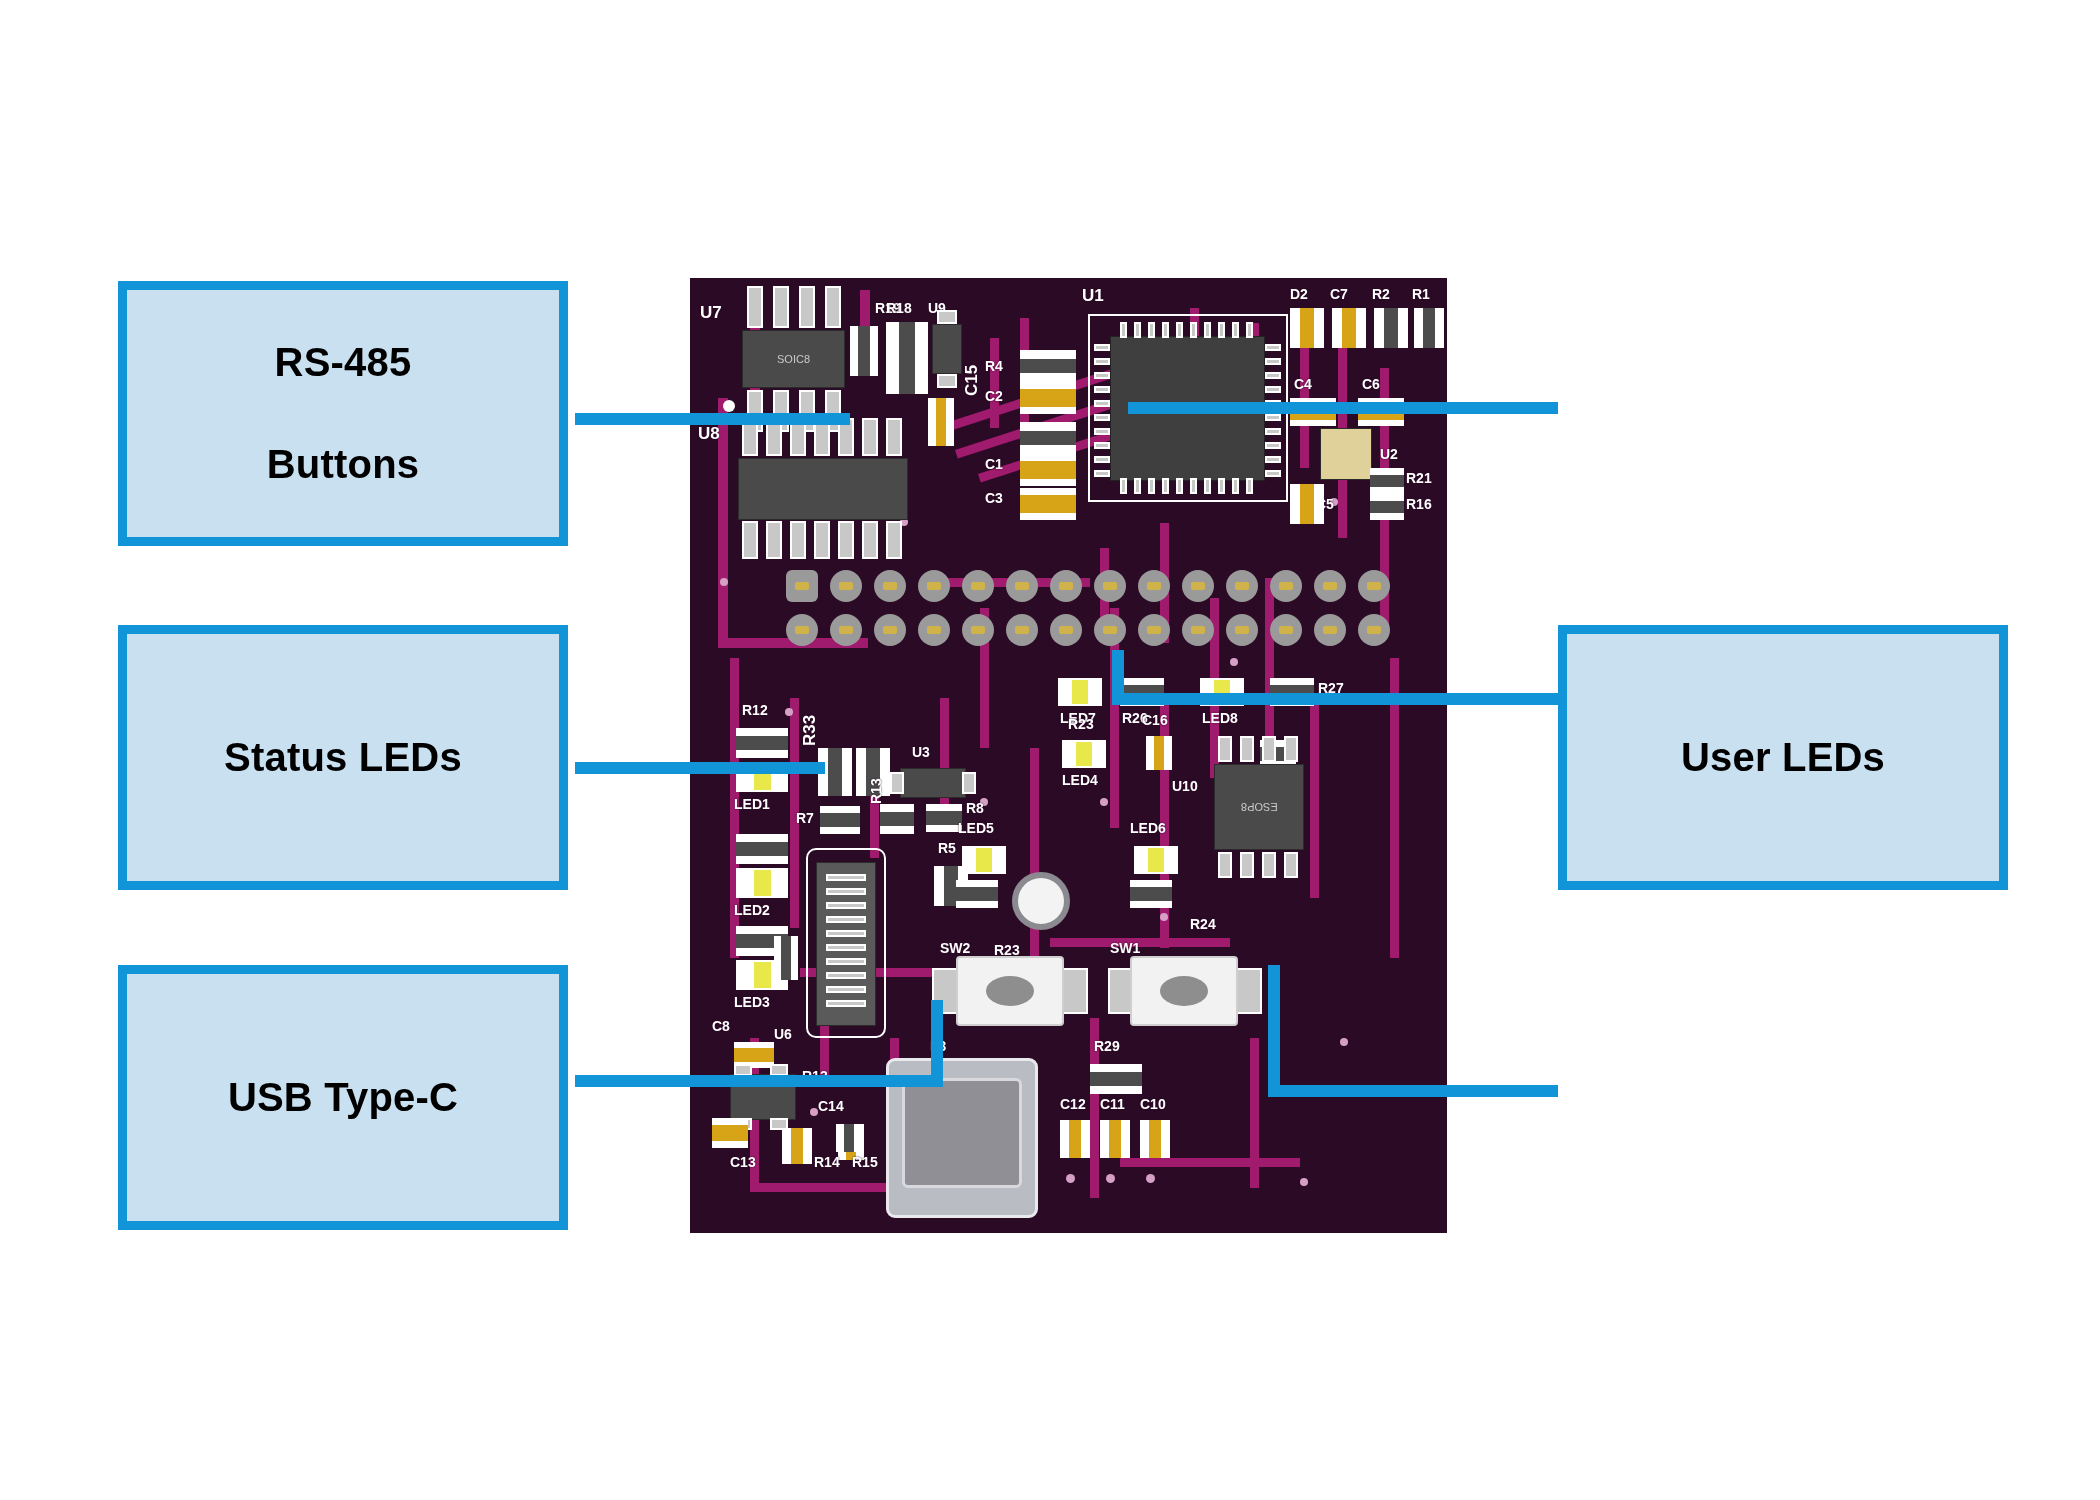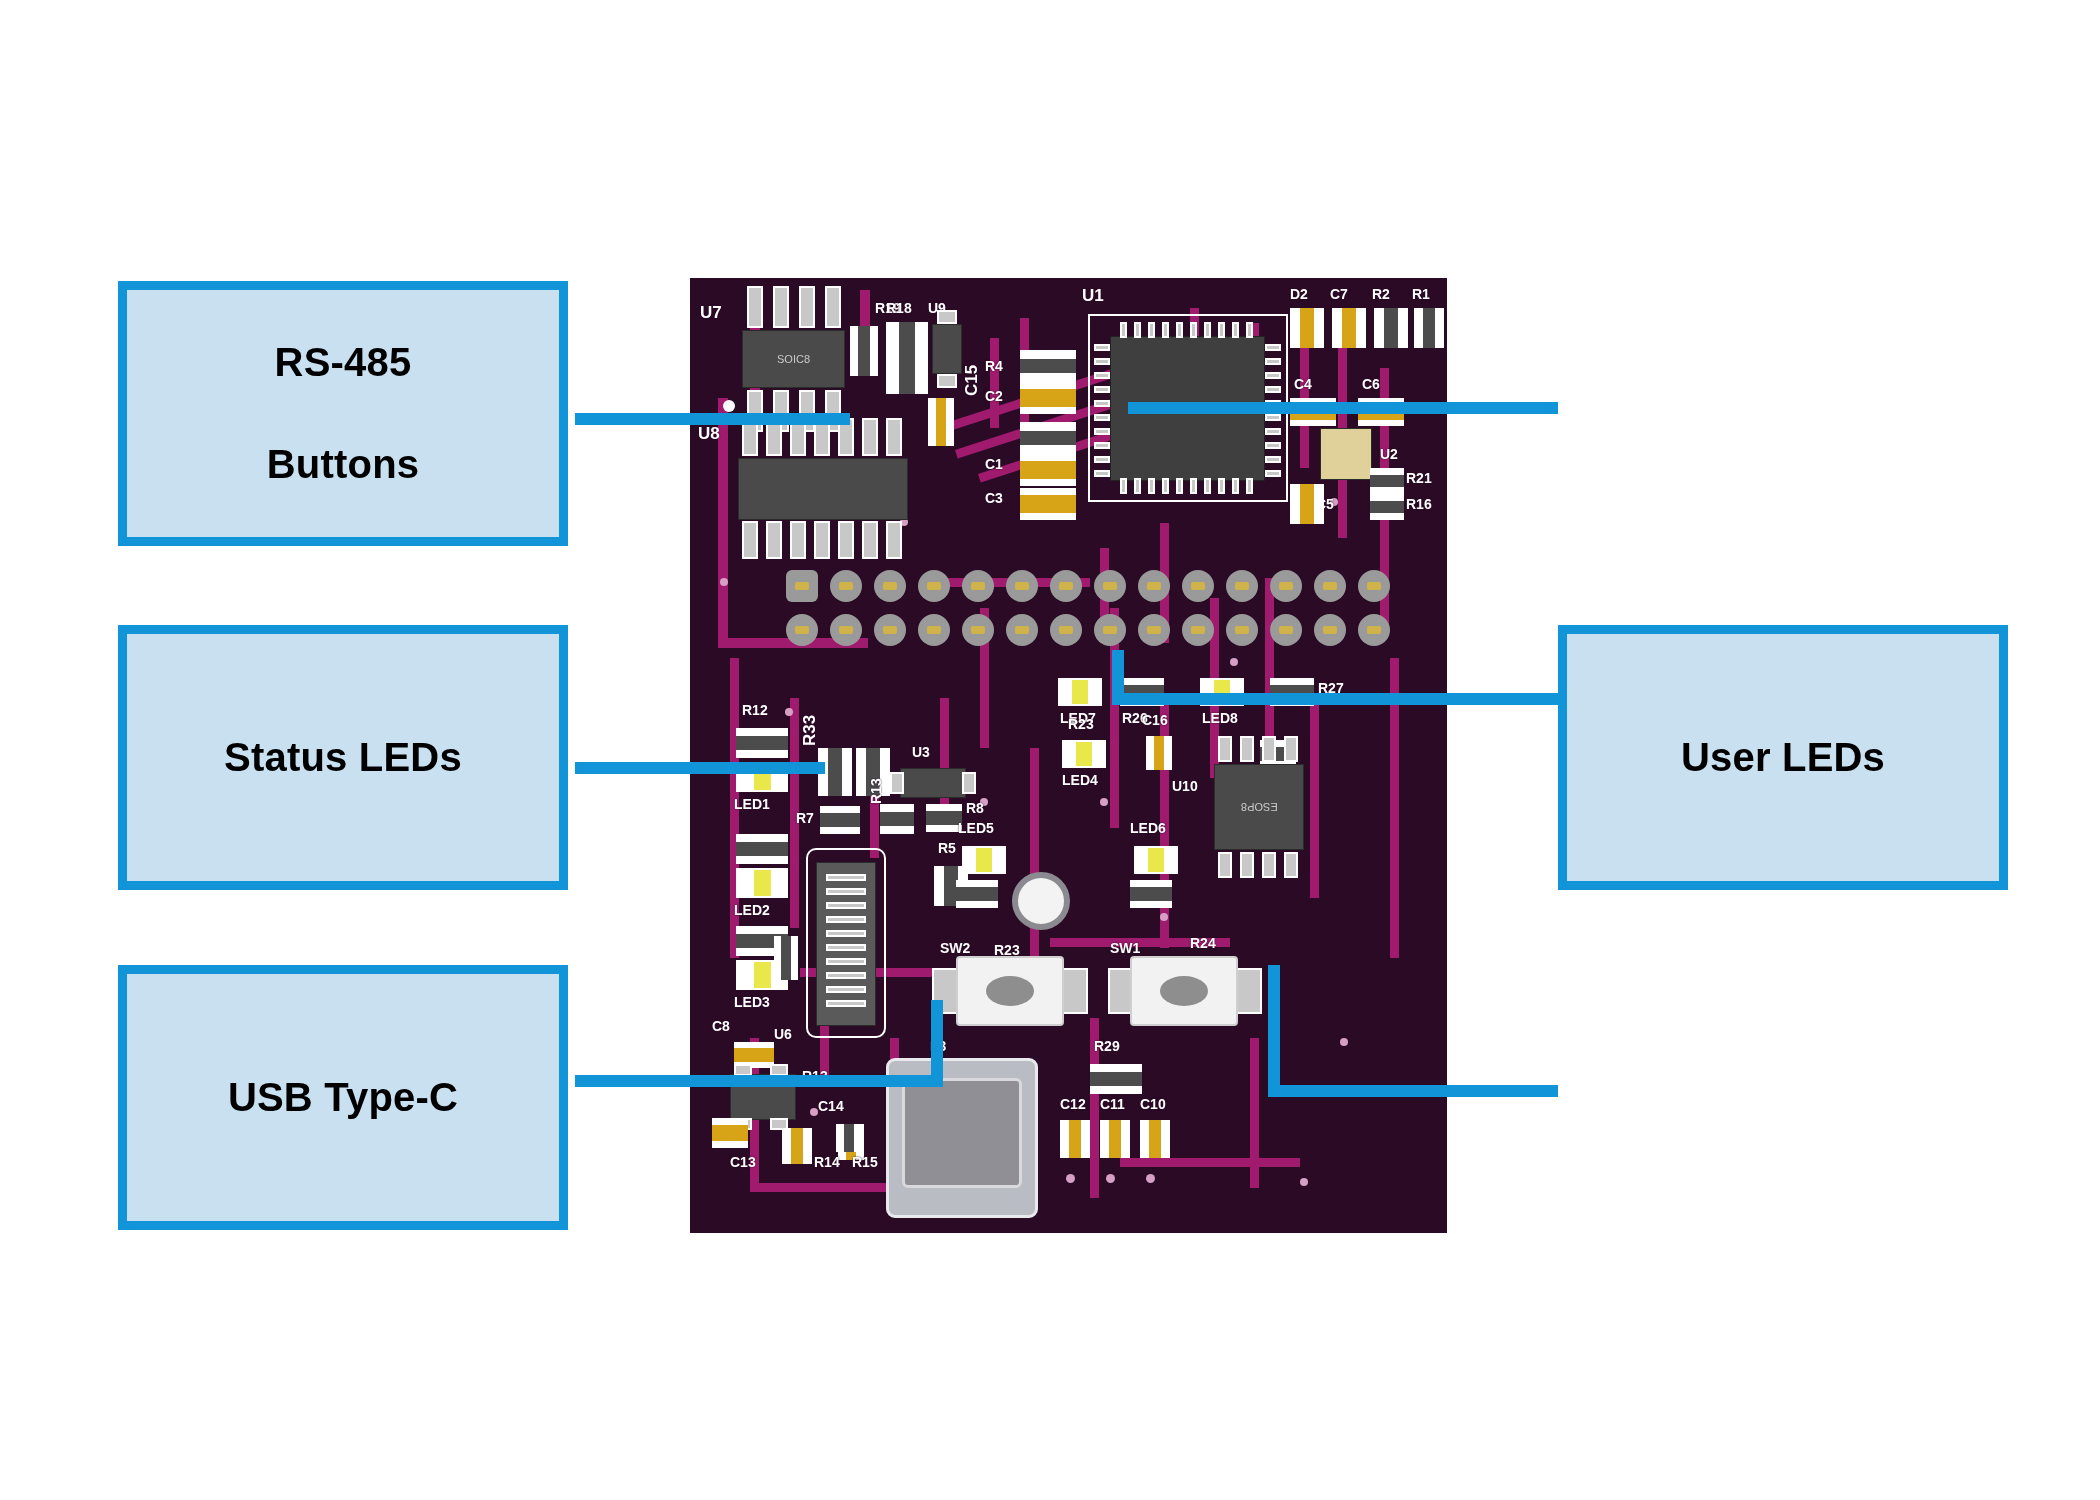--- a/index.html
+++ b/index.html
@@ -545,21 +545,21 @@
         <u></u>
       </div>
 
     <div class="silk sm" style="left:440px;top:542px;">LED6</div>
     <div class="led" style="left:444px;top:568px;width:44px;height:28px;">
         <i style="left:32%;top:6%;width:36%;height:88%;"></i>
       </div>
     <div class="res" style="left:440px;top:602px;width:42px;height:28px;">
         <i style="left:0;top:26%;width:100%;height:48%;"></i>
       </div>
-    <div class="silk sm" style="left:500px;top:638px;margin-top:19px;">R24</div>
+    <div class="silk sm" style="left:500px;top:638px;">R24</div>
     <div class="silk sm" style="left:420px;top:662px;">SW1</div>
     <div class="pad" style="left:418px;top:690px;width:30px;height:46px;"></div>
     <div class="pad" style="left:542px;top:690px;width:30px;height:46px;"></div>
     <div class="btn" style="left:440px;top:678px;width:108px;height:70px;">
         <u></u>
       </div>
 
     <div class="silk sm" style="left:22px;top:740px;">C8</div>
     <div class="cap" style="left:44px;top:764px;width:40px;height:26px;">
         <i style="left:0;top:22%;width:100%;height:56%;"></i>

